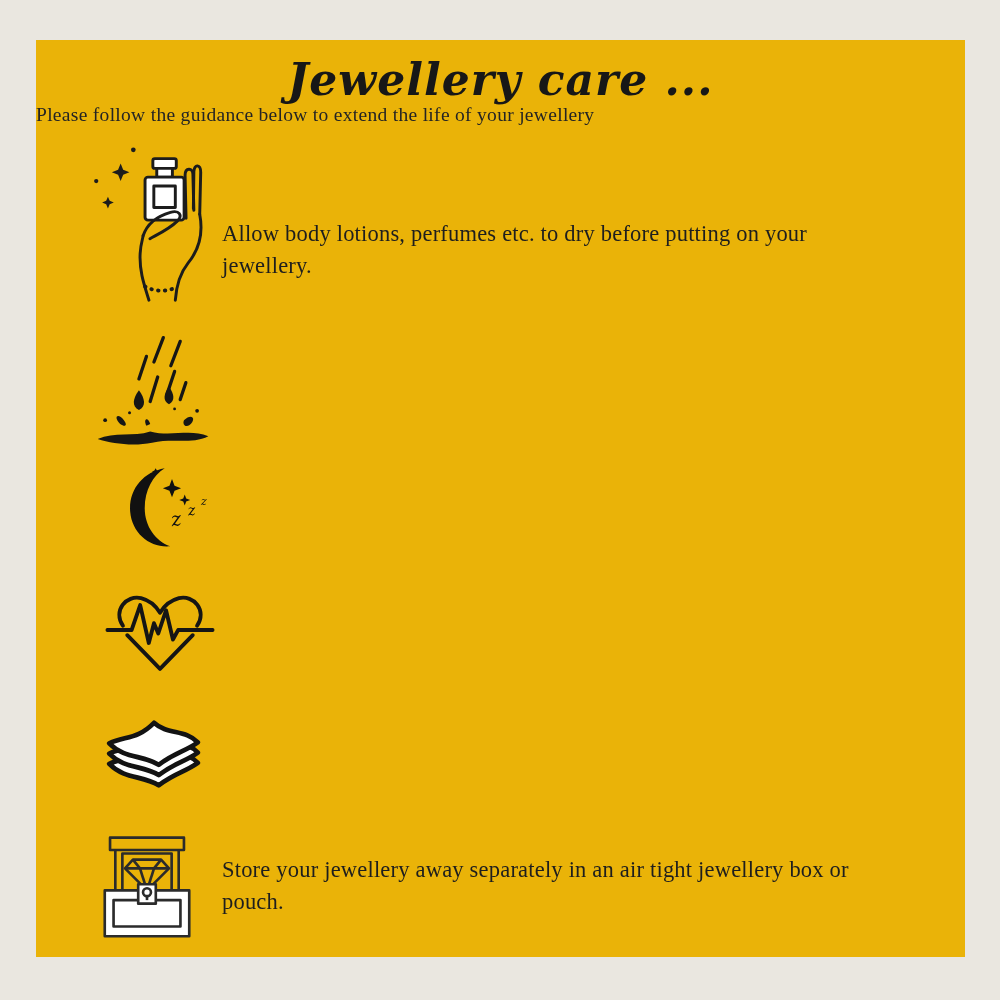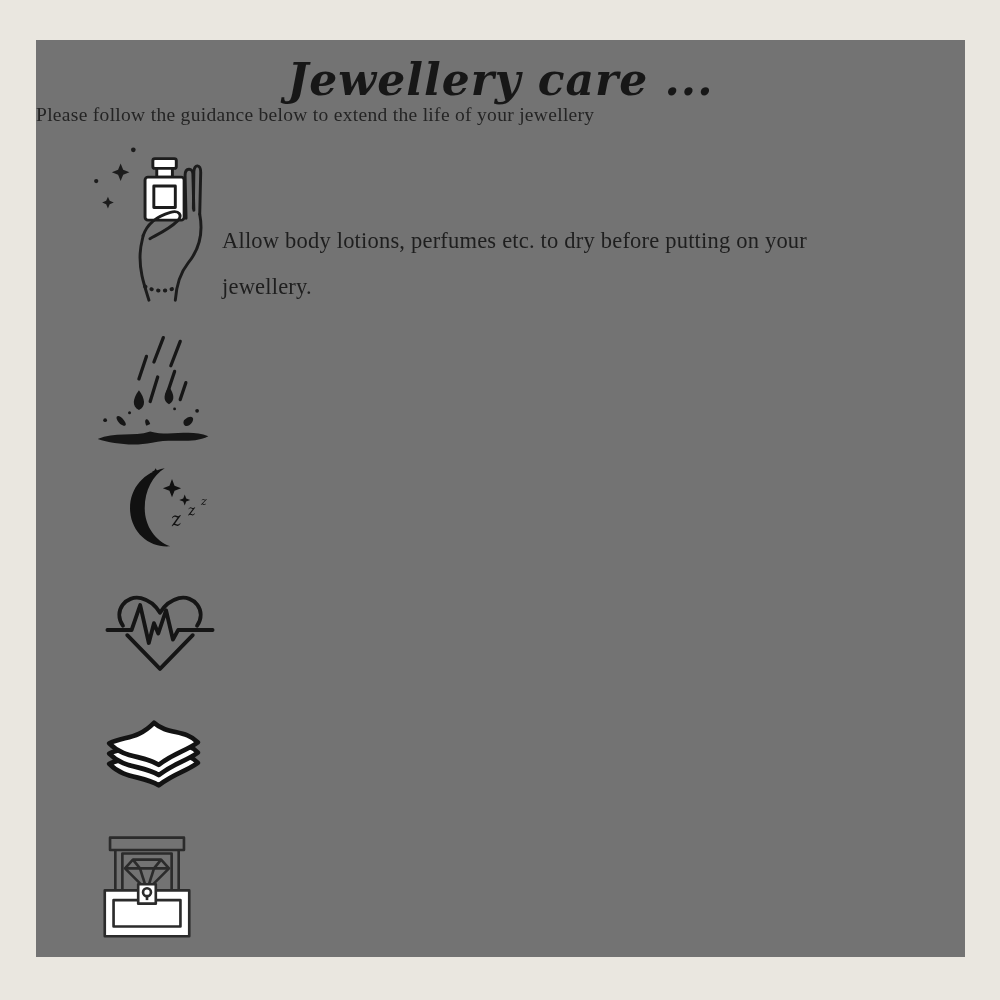--- a/index.html
+++ b/index.html
@@ -1,25 +1,25 @@
 <!DOCTYPE html>
 <html><head>
 <meta charset="utf-8">
 <style>
   html,body{margin:0;padding:0;}
   body{font-family:"Liberation Serif", serif;}
   .page{position:relative;width:1000px;height:1000px;background:#eae7e0;overflow:hidden;}
-  .card{position:absolute;left:36px;top:40px;width:929px;height:917px;background:#737373;}
+  .card{position:absolute;left:36px;top:40px;width:929px;height:917px;background:#eab308;}
   .title{position:absolute;left:0;top:14px;width:100%;margin:0;text-align:center;
          font-family:"DejaVu Serif", serif;font-style:italic;font-weight:600;
          font-size:44px;color:#171717;letter-spacing:1px;}
   .subtitle{position:absolute;left:0;top:64px;width:100%;margin:0;text-align:left;
          font-size:19.5px;color:#242424;letter-spacing:0.3px;}
   .item-text{position:absolute;left:186px;width:690px;margin:0;
-         font-size:22.5px;line-height:46px;color:#1e1e1e;letter-spacing:0.2px;
+         font-size:22.5px;line-height:32px;color:#1e1e1e;letter-spacing:0.2px;
          white-space:pre-line;}
   .icon{position:absolute;}
   svg{display:block;overflow:visible;}
   .zletter{font-family:"DejaVu Serif", serif;font-style:italic;fill:#111;}
 </style>
 </head>
 <body>
 
 <div class="page">
   <div class="card">
@@ -113,15 +113,17 @@
         <path d="M76 28 L68 38"></path>
         <path d="M52 38 L60 63"></path>
         <path d="M68 38 L60 63"></path>
         <rect x="12" y="63" width="96" height="52" fill="#fff"></rect>
         <rect x="22" y="74" width="76" height="30"></rect>
         <rect x="50" y="56" width="20" height="22" fill="#fff"></rect>
         <circle cx="60" cy="65" r="4.5"></circle>
         <path d="M60 69.5 V74"></path>
       </svg>
     </div>
+    <p class="item-text" style="top:814px;">Store your jewellery away separately in an air tight jewellery box or
+pouch.</p>
 
   </div>
 </div>
 
 </body></html>

